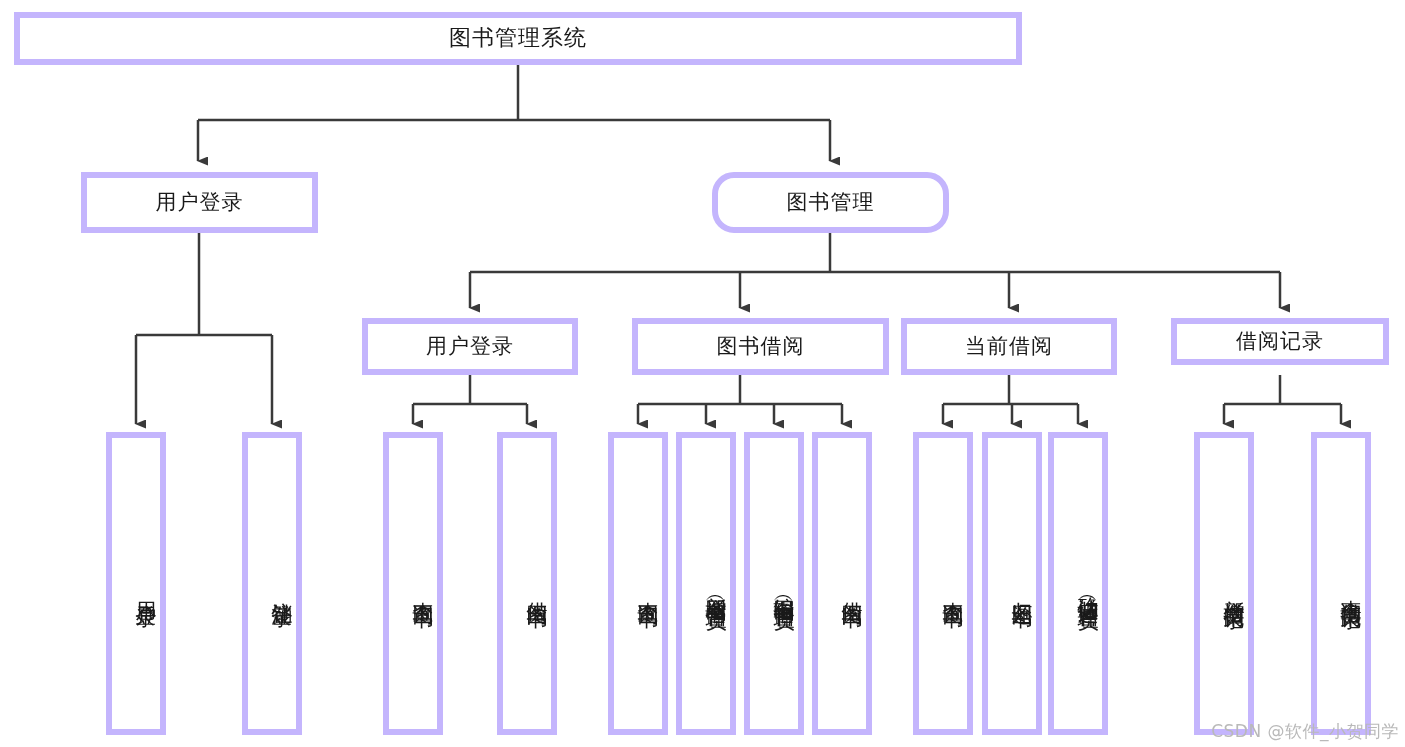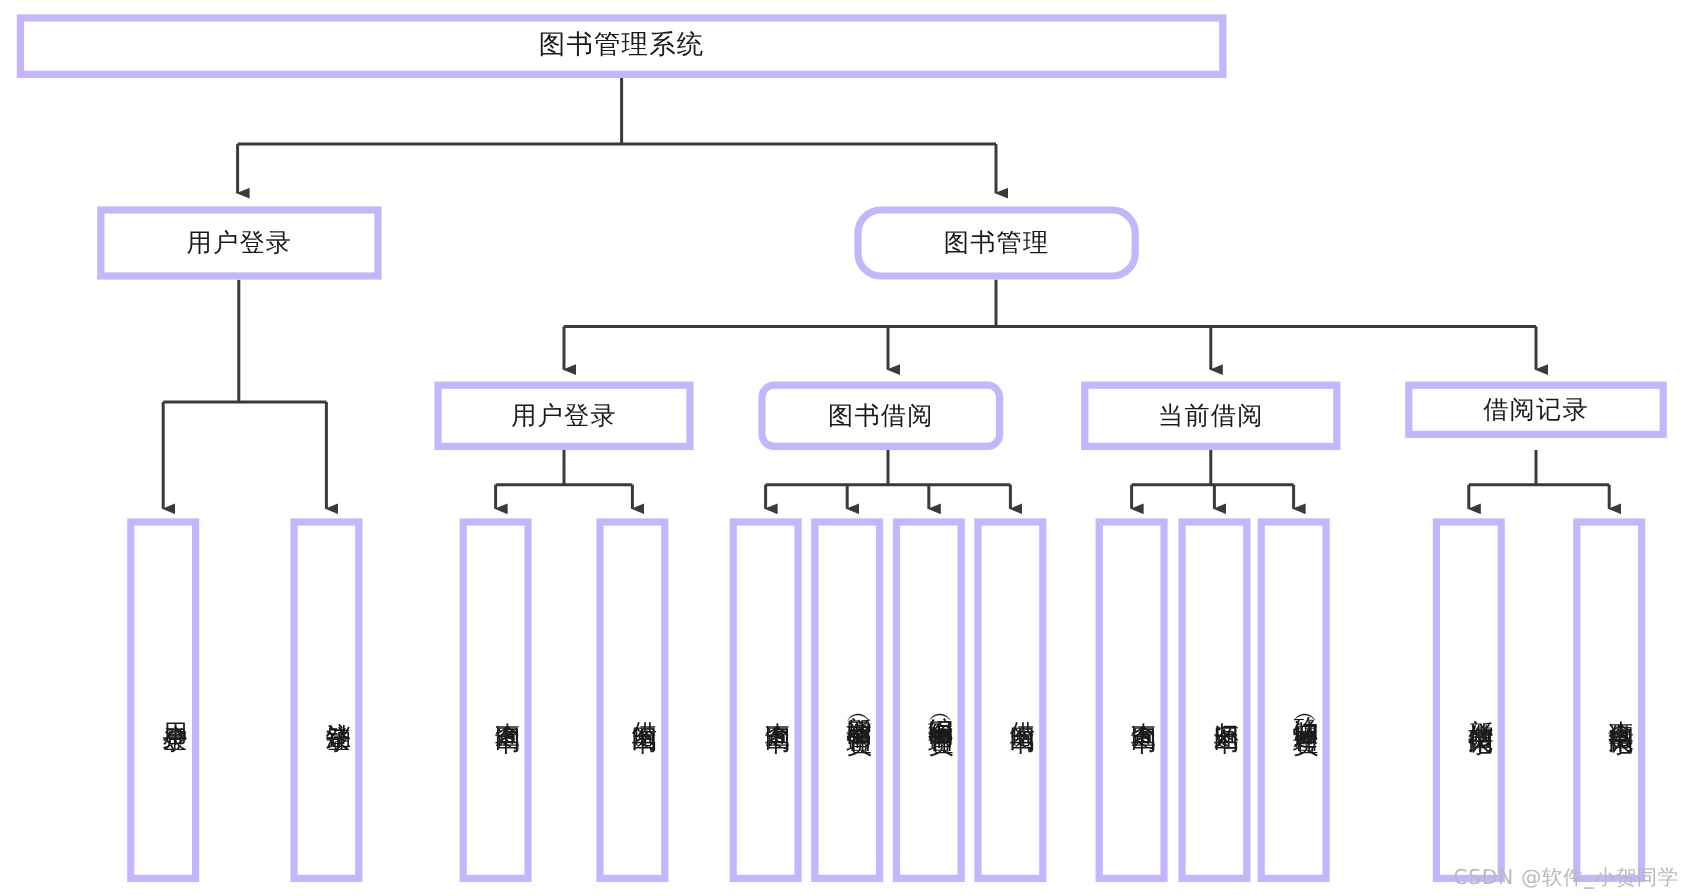--- a/index.html
+++ b/index.html
@@ -132,21 +132,21 @@
   <div class="node h" style="left:81px; top:172px; width:237px; height:61px;">
     <span>用户登录</span>
   </div>
   <div class="node h" style="left:712px; top:172px; width:237px; height:61px;border-radius:22px;">
     <span>图书管理</span>
   </div>
 
   <div class="node h" style="left:362px; top:318px; width:216px; height:57px;">
     <span>用户登录</span>
   </div>
-  <div class="node h" style="left:632px; top:318px; width:204px; height:57px;border-radius:13px;">
+  <div class="node h" style="left:632px; top:318px; width:257px; height:57px;">
     <span>图书借阅</span>
   </div>
   <div class="node h" style="left:901px; top:318px; width:216px; height:57px;align-items:center;">
     <span>当前借阅</span>
   </div>
   <div class="node h" style="left:1171px; top:318px; width:218px; height:47px;">
     <span>借阅记录</span>
   </div>
 
   <div class="node v" style="left:106px; top:432px; width:60px; height:303px;">

